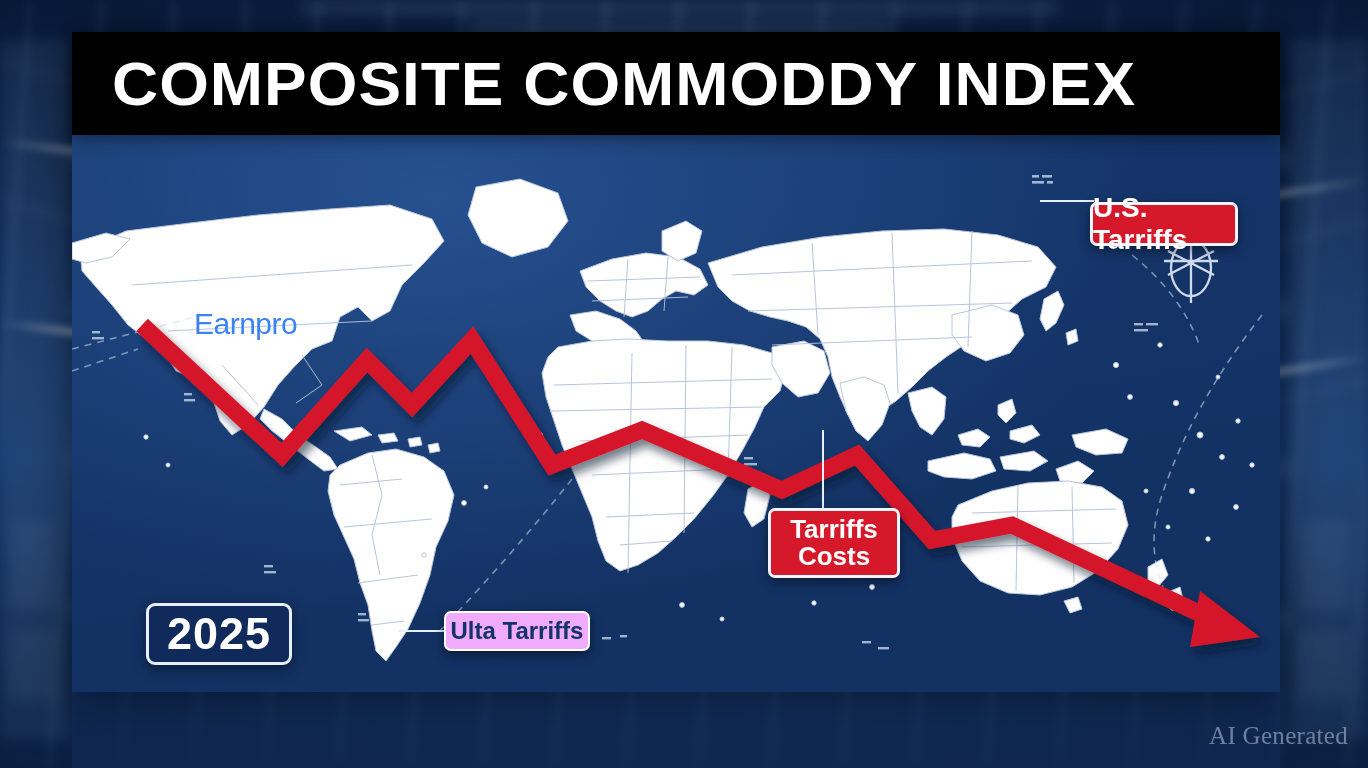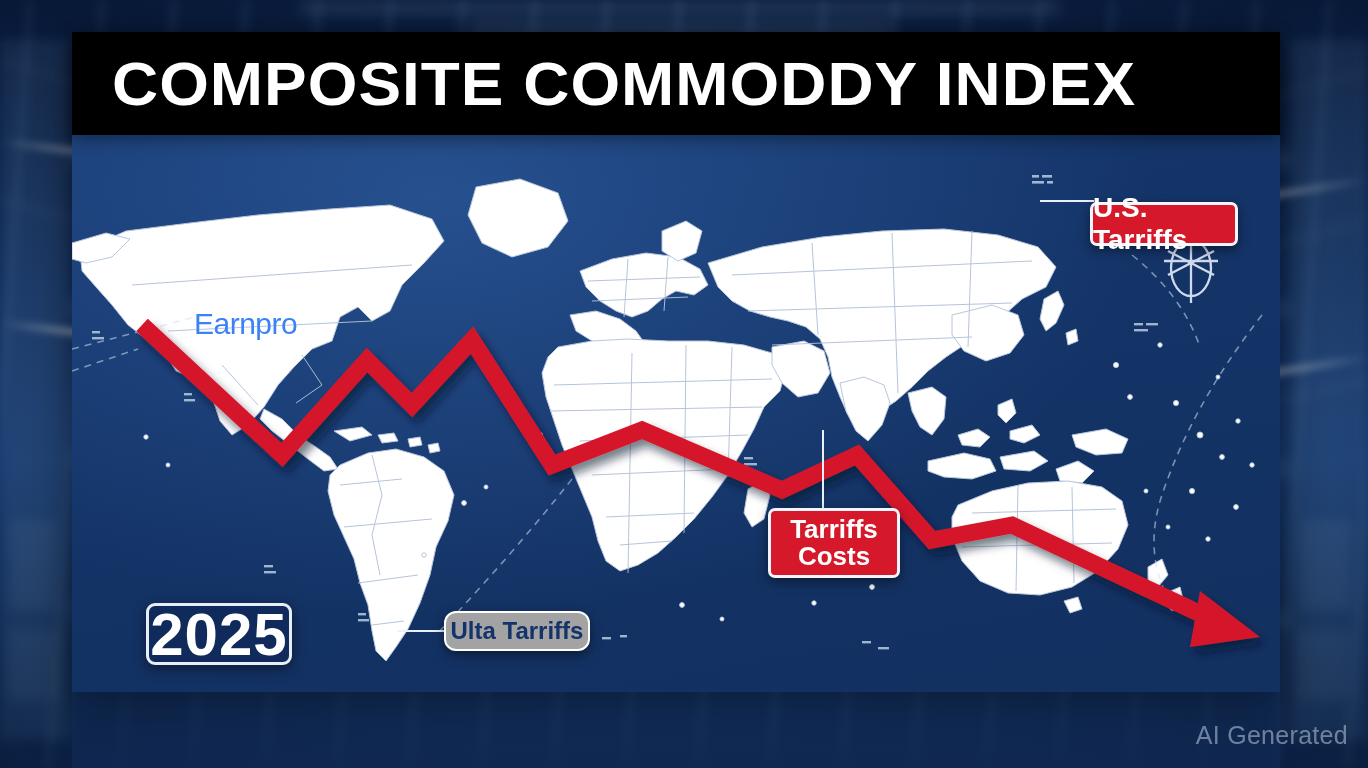--- a/index.html
+++ b/index.html
@@ -38,45 +38,45 @@
 
   
   .mapwrap{position:absolute;left:72px;top:135px;width:1208px;height:557px;overflow:hidden;}
   svg.map{position:absolute;left:0;top:0;}
 
   
   .lbl{position:absolute;display:flex;align-items:center;justify-content:center;
        font-weight:bold;box-sizing:border-box;}
   .lbl-red{background:#d5182a;border:3px solid #f2f6fb;border-radius:7px;color:#fff;
        box-shadow:0 4px 12px rgba(0,0,0,.45);}
-  .lbl-white{background:#a3a3a3;border:2px solid #ffffff;border-radius:12px;color:#14336b;
+  .lbl-white{background:#f0abfc;border:2px solid #ffffff;border-radius:7px;color:#14336b;
        box-shadow:0 4px 12px rgba(0,0,0,.45);align-items:center;}
   .lbl-navy{background:#102a5c;border:3px solid #e8eef7;border-radius:9px;color:#fff;
        box-shadow:0 4px 14px rgba(0,0,0,.45);}
 
   #lbl-us{left:1090px;top:178px;width:148px;height:44px;font-size:28px;margin-top:24px;}
   #lbl-log{left:768px;top:508px;width:132px;height:70px;font-size:26px;line-height:1.05;
            flex-direction:column;}
   #lbl-ulta{left:444px;top:611px;width:146px;height:40px;font-size:24px;}
-  #lbl-year{left:146px;top:603px;width:146px;height:62px;font-size:60px;letter-spacing:1px;}
+  #lbl-year{left:146px;top:603px;width:146px;height:62px;font-size:45px;letter-spacing:1px;}
 
   .earnpro{position:absolute;left:194px;top:307px;color:#3b82f6;font-size:30px;font-weight:normal;
            letter-spacing:-.5px;text-shadow:0 1px 2px rgba(255,255,255,.5);}
 
   
   .conn{position:absolute;background:#e9f0fa;height:2px;}
 
   
   .reflection{position:absolute;left:72px;top:692px;width:1208px;height:76px;overflow:hidden;}
   .reflection-fade{position:absolute;inset:0;
       background:linear-gradient(180deg, rgba(18,48,96,.25) 0%, rgba(16,40,82,.88) 100%);}
 
   
   .watermark{position:absolute;right:20px;bottom:18px;color:#aab8cf;opacity:.62;
-      font-size:25px;letter-spacing:.3px;font-family:Liberation Sans, sans-serif;}
+      font-size:25px;letter-spacing:.3px;font-family:Liberation Serif, serif;}
 </style>
 </head>
 <body>
 
 <div id="stage">
 
   <div class="bg"></div>
   <div class="bg-beams"></div>
 
   <svg class="bg-racks" viewBox="0 0 1368 768" preserveAspectRatio="none">

